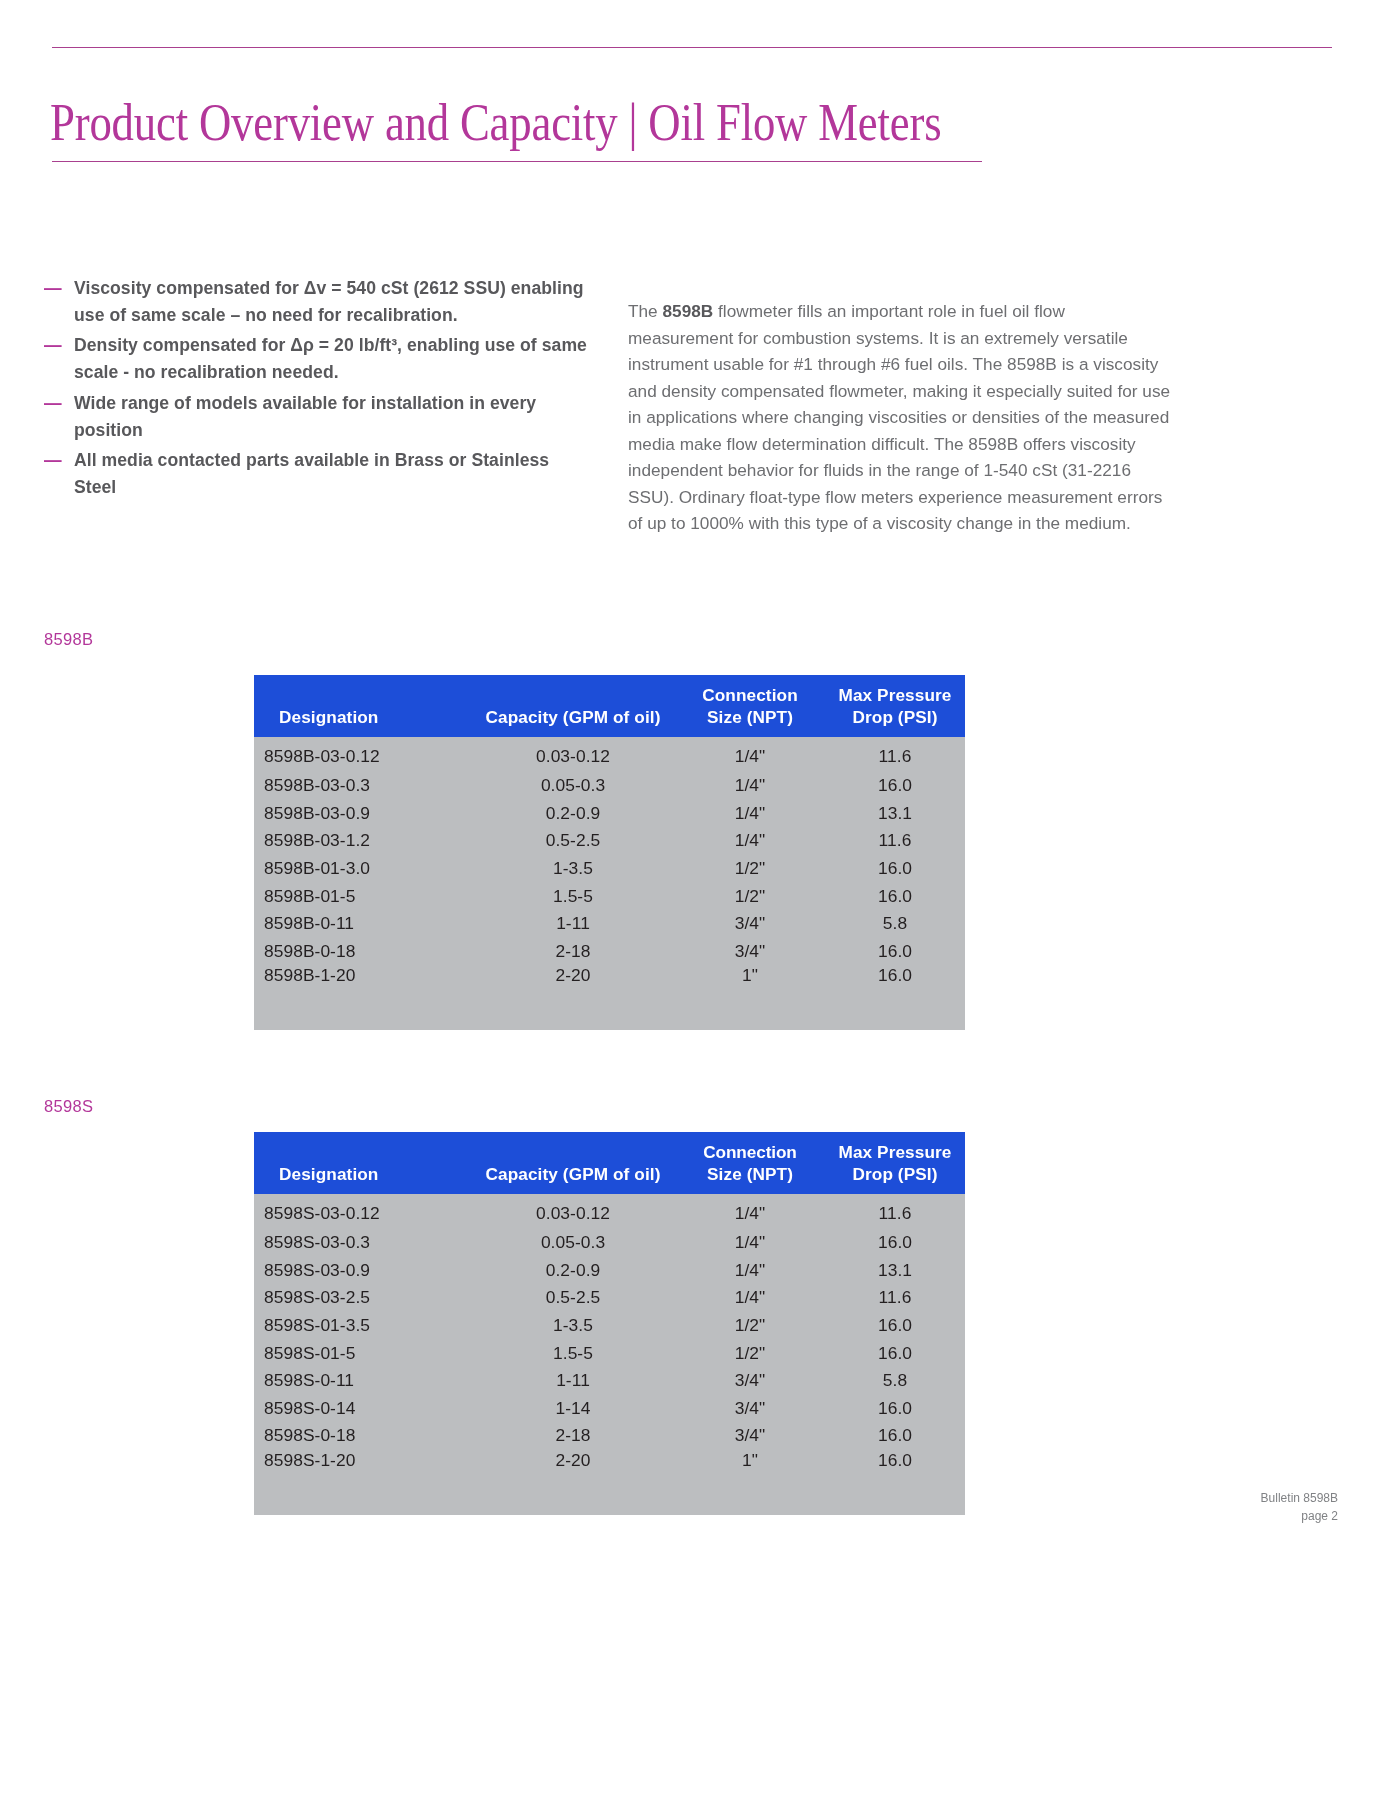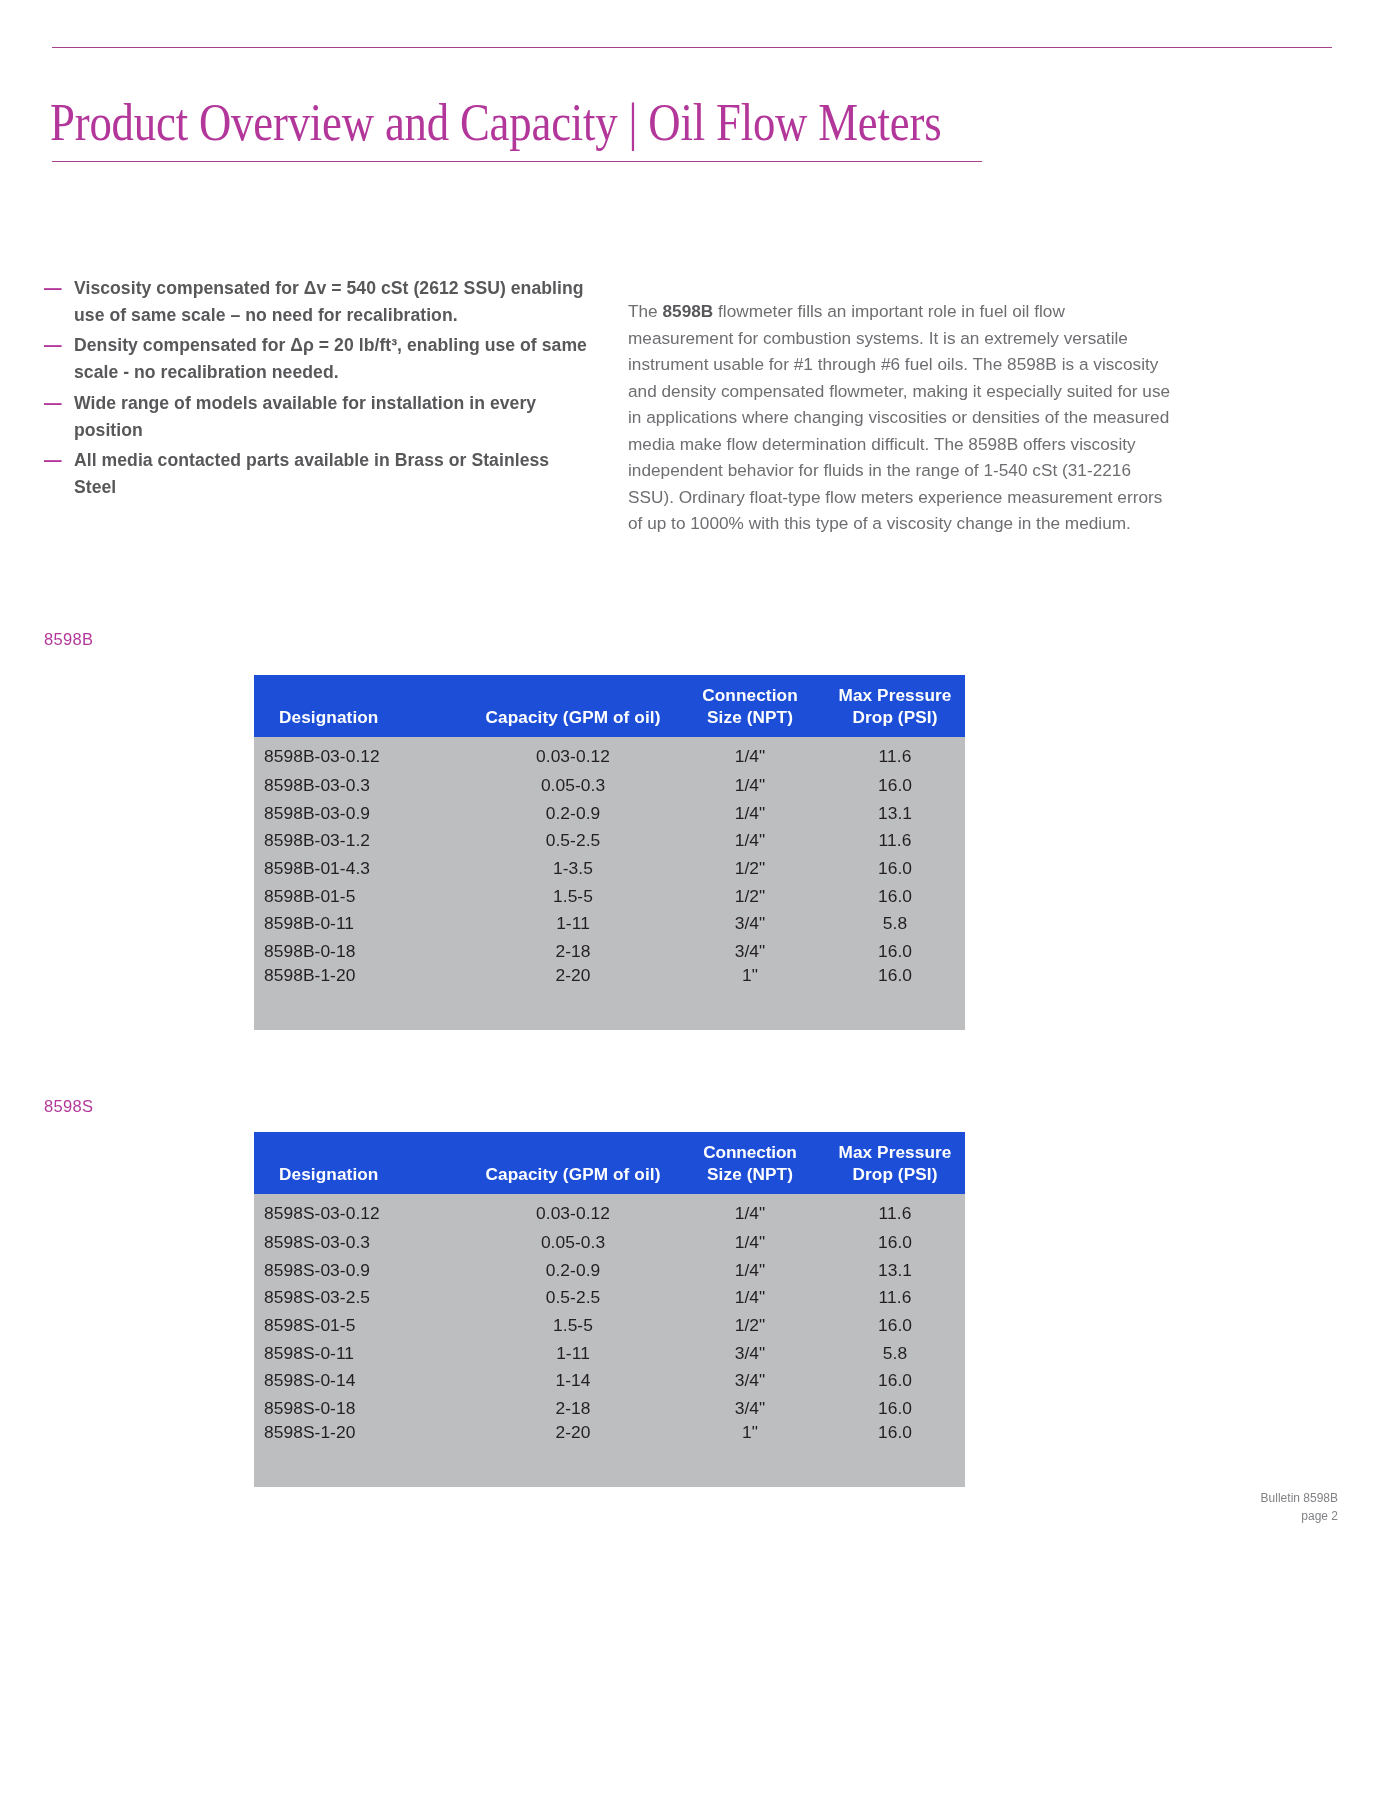--- a/index.html
+++ b/index.html
@@ -260,21 +260,21 @@
           <td class="c-conn">1/4"</td>
           <td class="c-drop">13.1</td>
         </tr>
         <tr>
           <td class="c-desig">8598B-03-1.2</td>
           <td class="c-cap">0.5-2.5</td>
           <td class="c-conn">1/4"</td>
           <td class="c-drop">11.6</td>
         </tr>
         <tr>
-          <td class="c-desig">8598B-01-4.3</td>
+          <td class="c-desig">8598B-01-3.0</td>
           <td class="c-cap">1-3.5</td>
           <td class="c-conn">1/2"</td>
           <td class="c-drop">16.0</td>
         </tr>
         <tr>
           <td class="c-desig">8598B-01-5</td>
           <td class="c-cap">1.5-5</td>
           <td class="c-conn">1/2"</td>
           <td class="c-drop">16.0</td>
         </tr>
@@ -343,20 +343,26 @@
           <td class="c-conn">1/4"</td>
           <td class="c-drop">13.1</td>
         </tr>
         <tr>
           <td class="c-desig">8598S-03-2.5</td>
           <td class="c-cap">0.5-2.5</td>
           <td class="c-conn">1/4"</td>
           <td class="c-drop">11.6</td>
         </tr>
         <tr>
+          <td class="c-desig">8598S-01-3.5</td>
+          <td class="c-cap">1-3.5</td>
+          <td class="c-conn">1/2"</td>
+          <td class="c-drop">16.0</td>
+        </tr>
+        <tr>
           <td class="c-desig">8598S-01-5</td>
           <td class="c-cap">1.5-5</td>
           <td class="c-conn">1/2"</td>
           <td class="c-drop">16.0</td>
         </tr>
         <tr>
           <td class="c-desig">8598S-0-11</td>
           <td class="c-cap">1-11</td>
           <td class="c-conn">3/4"</td>
           <td class="c-drop">5.8</td>

